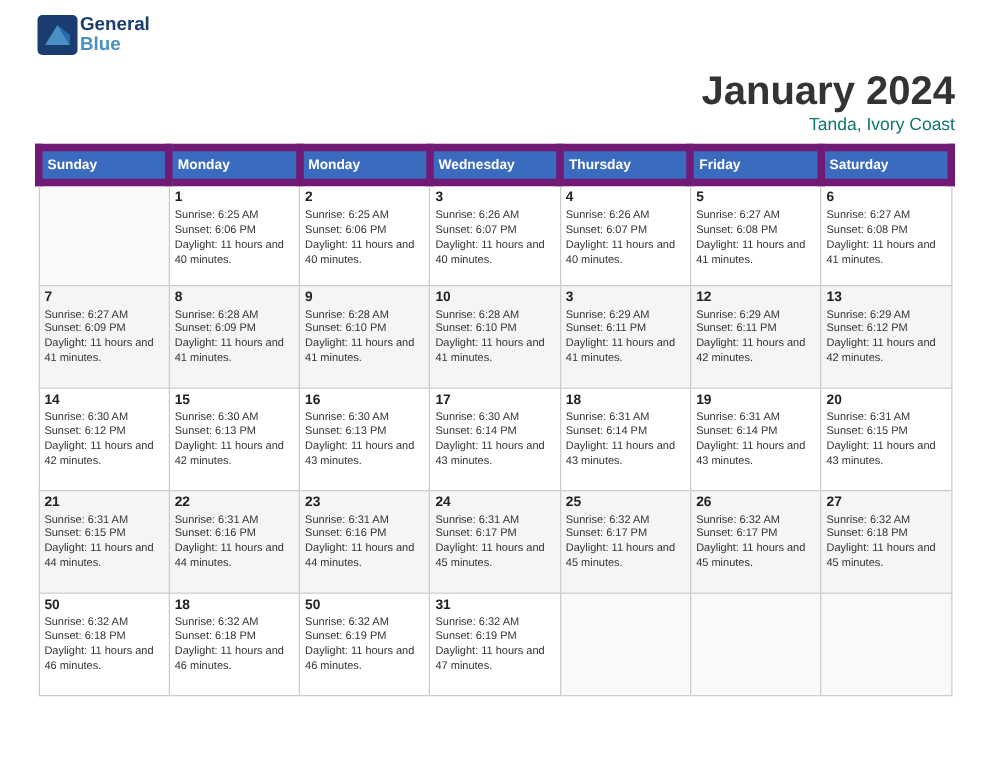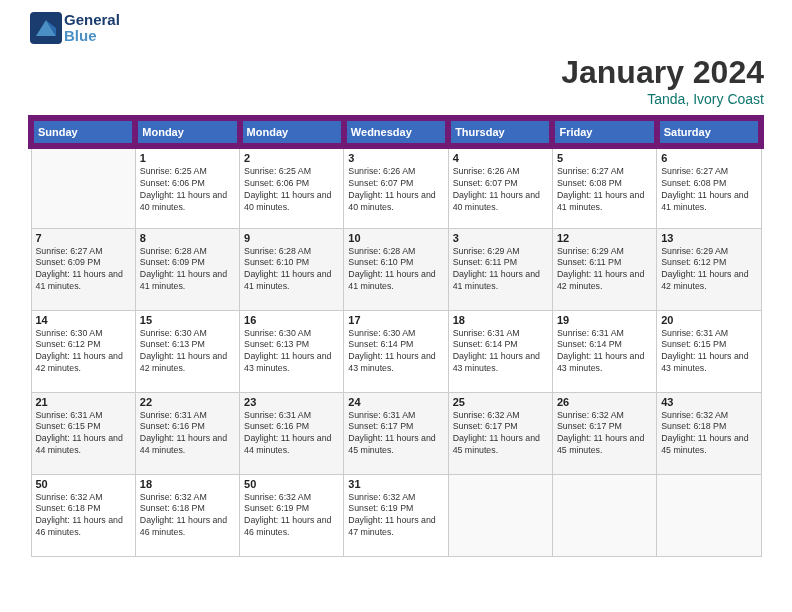--- a/index.html
+++ b/index.html
@@ -279,21 +279,21 @@
 Sunset: 6:17 PM
 Daylight: 11 hours and 45 minutes.</div>
           </td>
           <td>
             <span class="day-number">26</span>
             <div class="day-info" style="white-space: pre-line;">Sunrise: 6:32 AM
 Sunset: 6:17 PM
 Daylight: 11 hours and 45 minutes.</div>
           </td>
           <td>
-            <span class="day-number">43</span>
+            <span class="day-number">27</span>
             <div class="day-info" style="white-space: pre-line;">Sunrise: 6:32 AM
 Sunset: 6:18 PM
 Daylight: 11 hours and 45 minutes.</div>
           </td>
         </tr>
         <tr>
           <td>
             <span class="day-number">50</span>
             <div class="day-info" style="white-space: pre-line;">Sunrise: 6:32 AM
 Sunset: 6:18 PM

